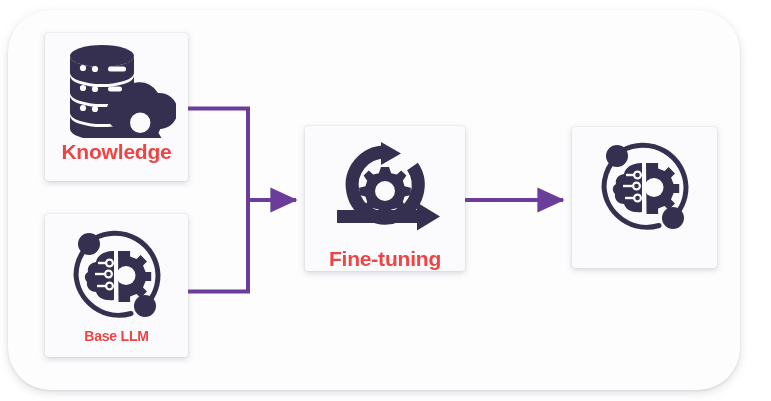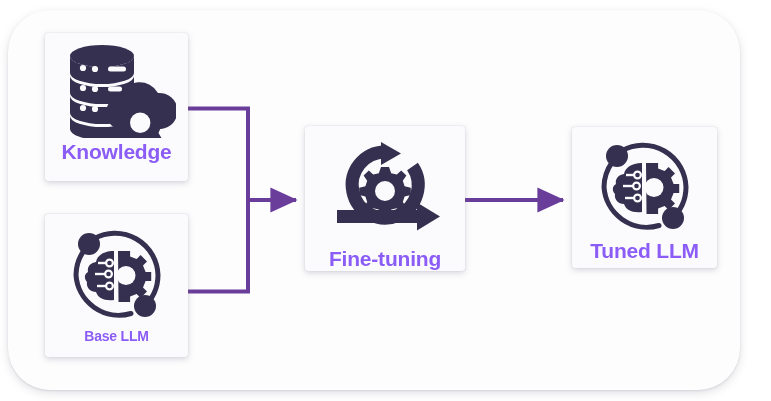--- a/index.html
+++ b/index.html
@@ -60,21 +60,21 @@
 
   .node-icon {
     display: flex;
     align-items: center;
     justify-content: center;
     width: 100%;
   }
 
   .node-label {
     font-weight: bold;
-    color: #8b5cf6;
+    color: #ef4444;
     text-align: center;
     letter-spacing: -0.2px;
     width: 100%;
     line-height: 1;
   }
 
   
   #node-knowledge {
     left: 45px;  top: 33px;  width: 143px; height: 148px;
     padding-top: 10px;
@@ -235,16 +235,15 @@
           <circle cx="44.5" cy="38" r="3.4"></circle>
           <circle cx="43.5" cy="49" r="3.4"></circle>
           <circle cx="44.5" cy="61" r="3.4"></circle>
         </g>
         <g fill="#35304f">
           <path d="M53,26 l8,0 l2,-0 l0.6,0 l1.5,0 l0,5.5 l6.5,2.6 l4,-4 l6.4,6.4 l-4,4 l2.6,6.5 l5.6,0 l0,9 l-5.6,0 l-2.6,6.5 l4,4 l-6.4,6.4 l-4,-4 l-6.5,2.6 l0,5.5 l-11.6,0 Z"></path>
         </g>
         <circle cx="61" cy="50.5" r="9.5" fill="#fbfbfd"></circle>
       </svg>
     </div>
-    <div class="node-label">Tuned LLM</div>
   </div>
 
 </div>
 
 </body></html>

